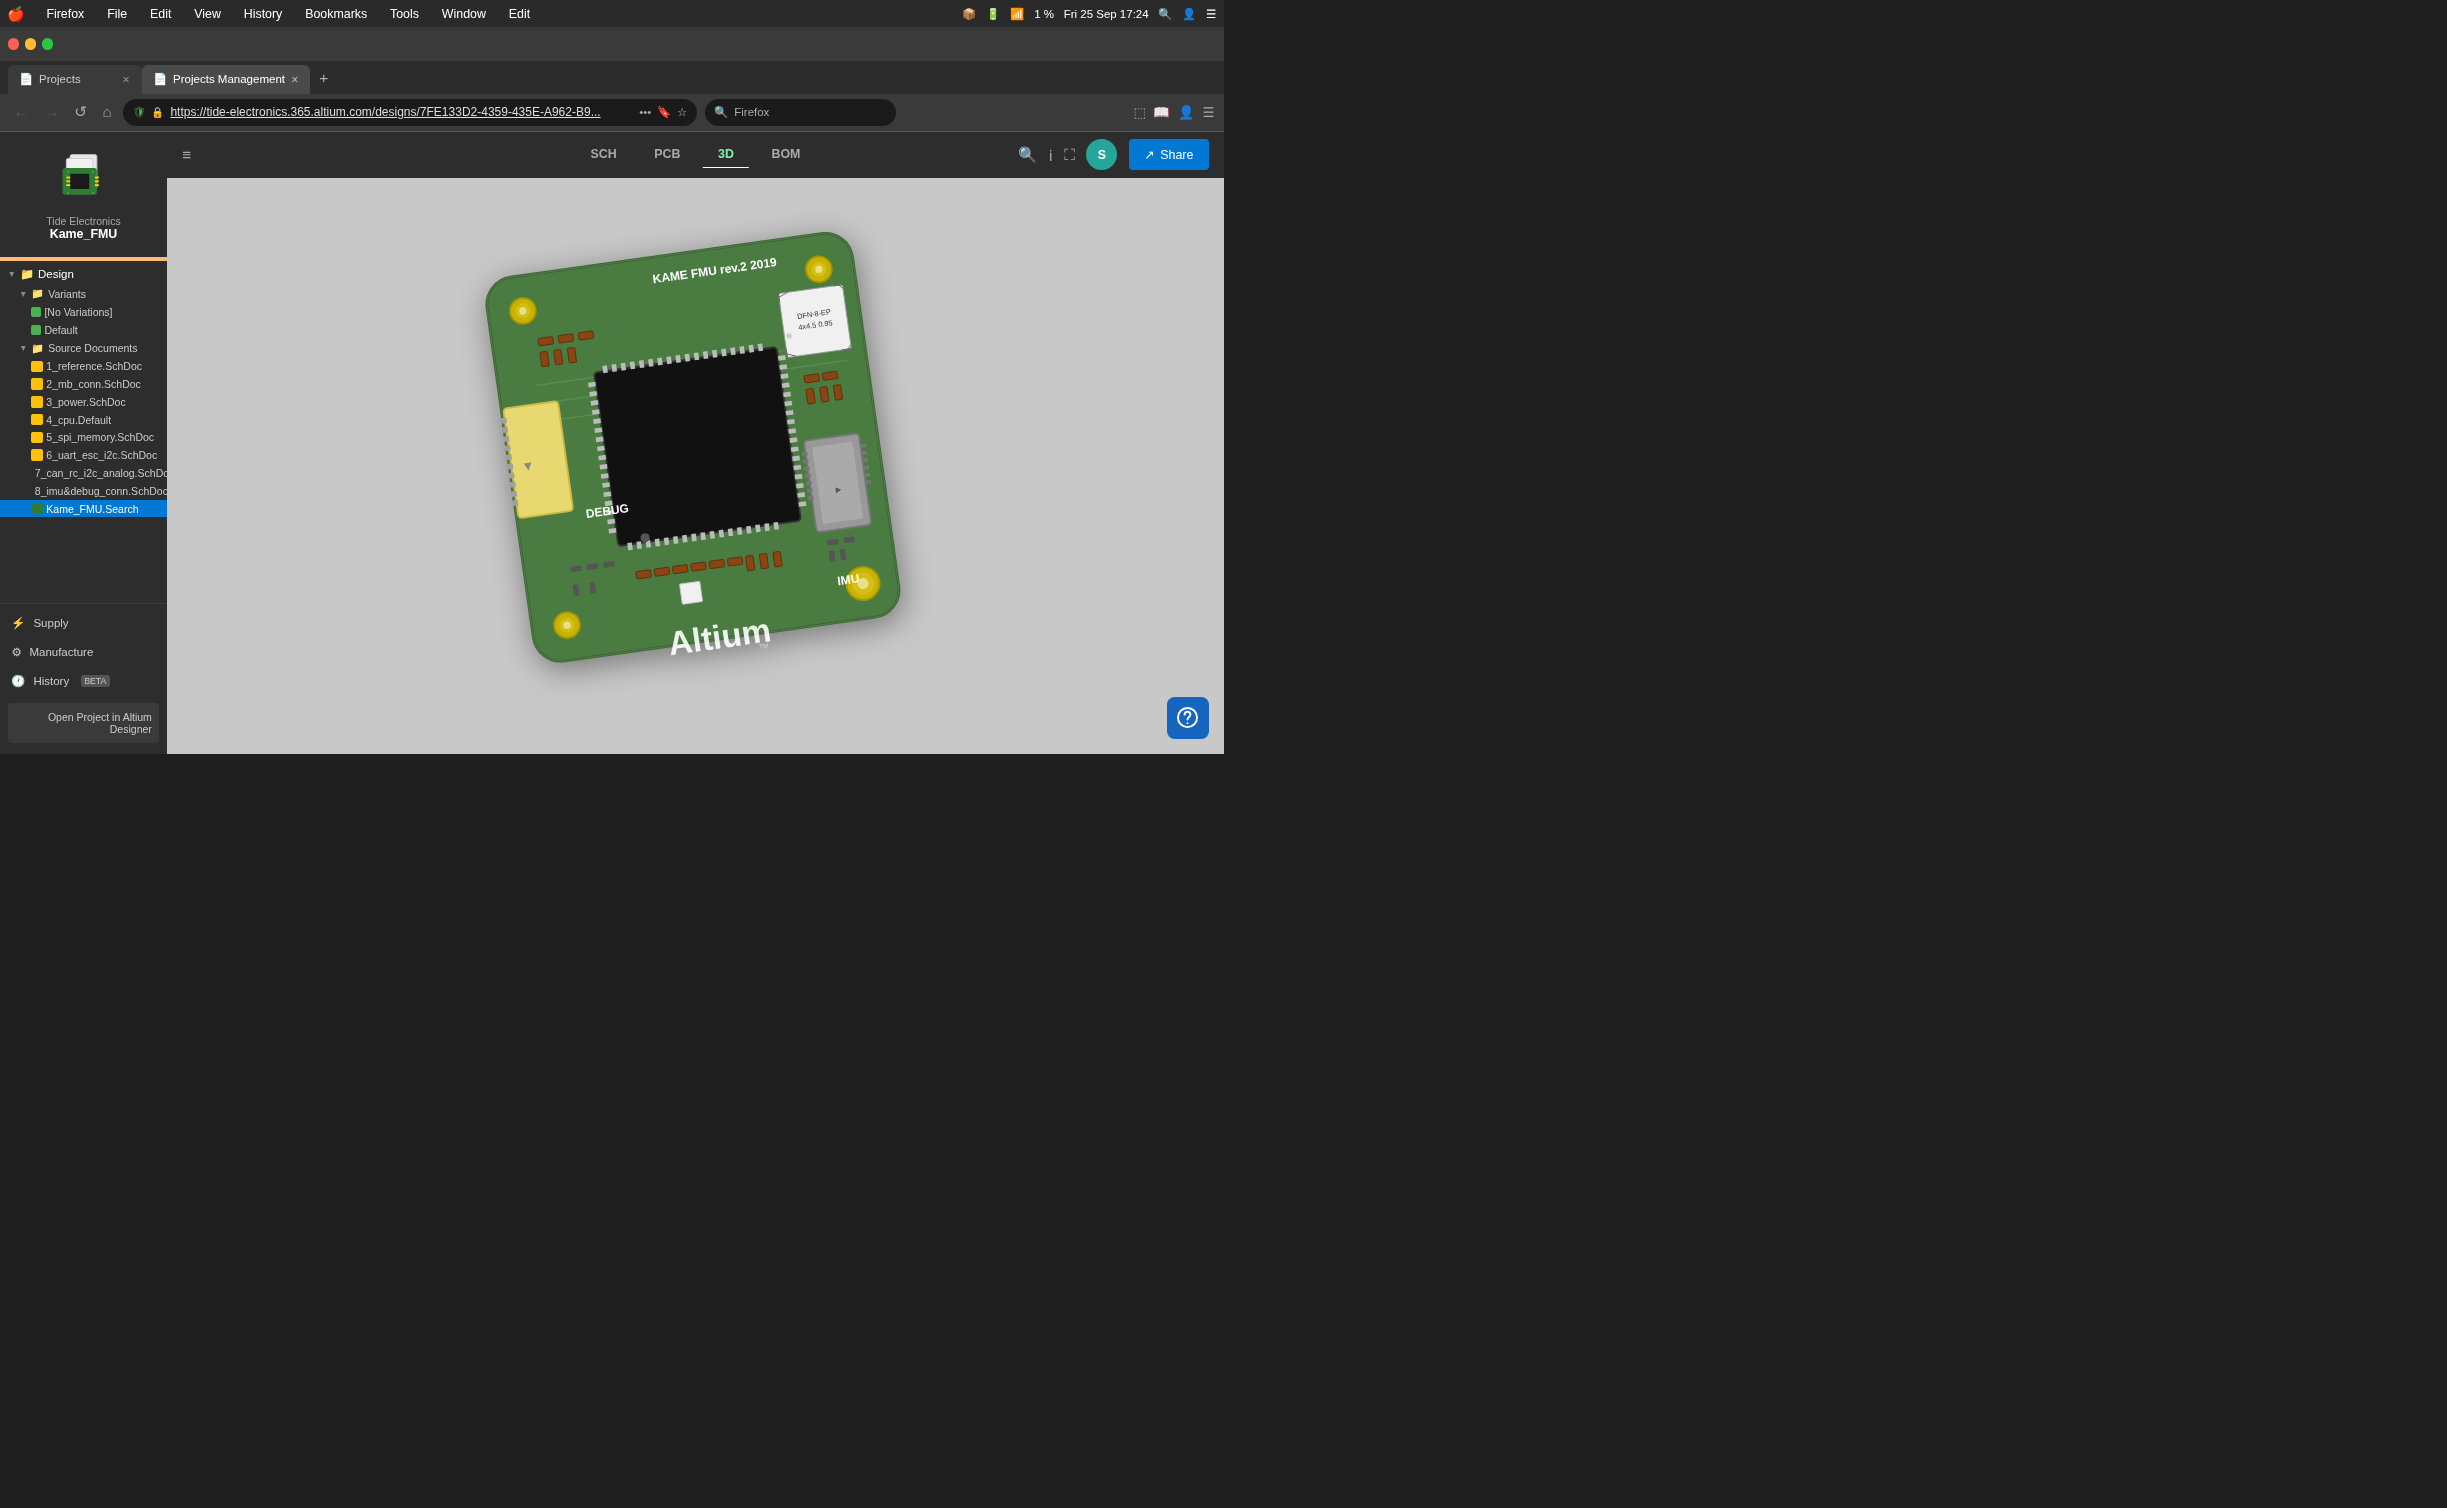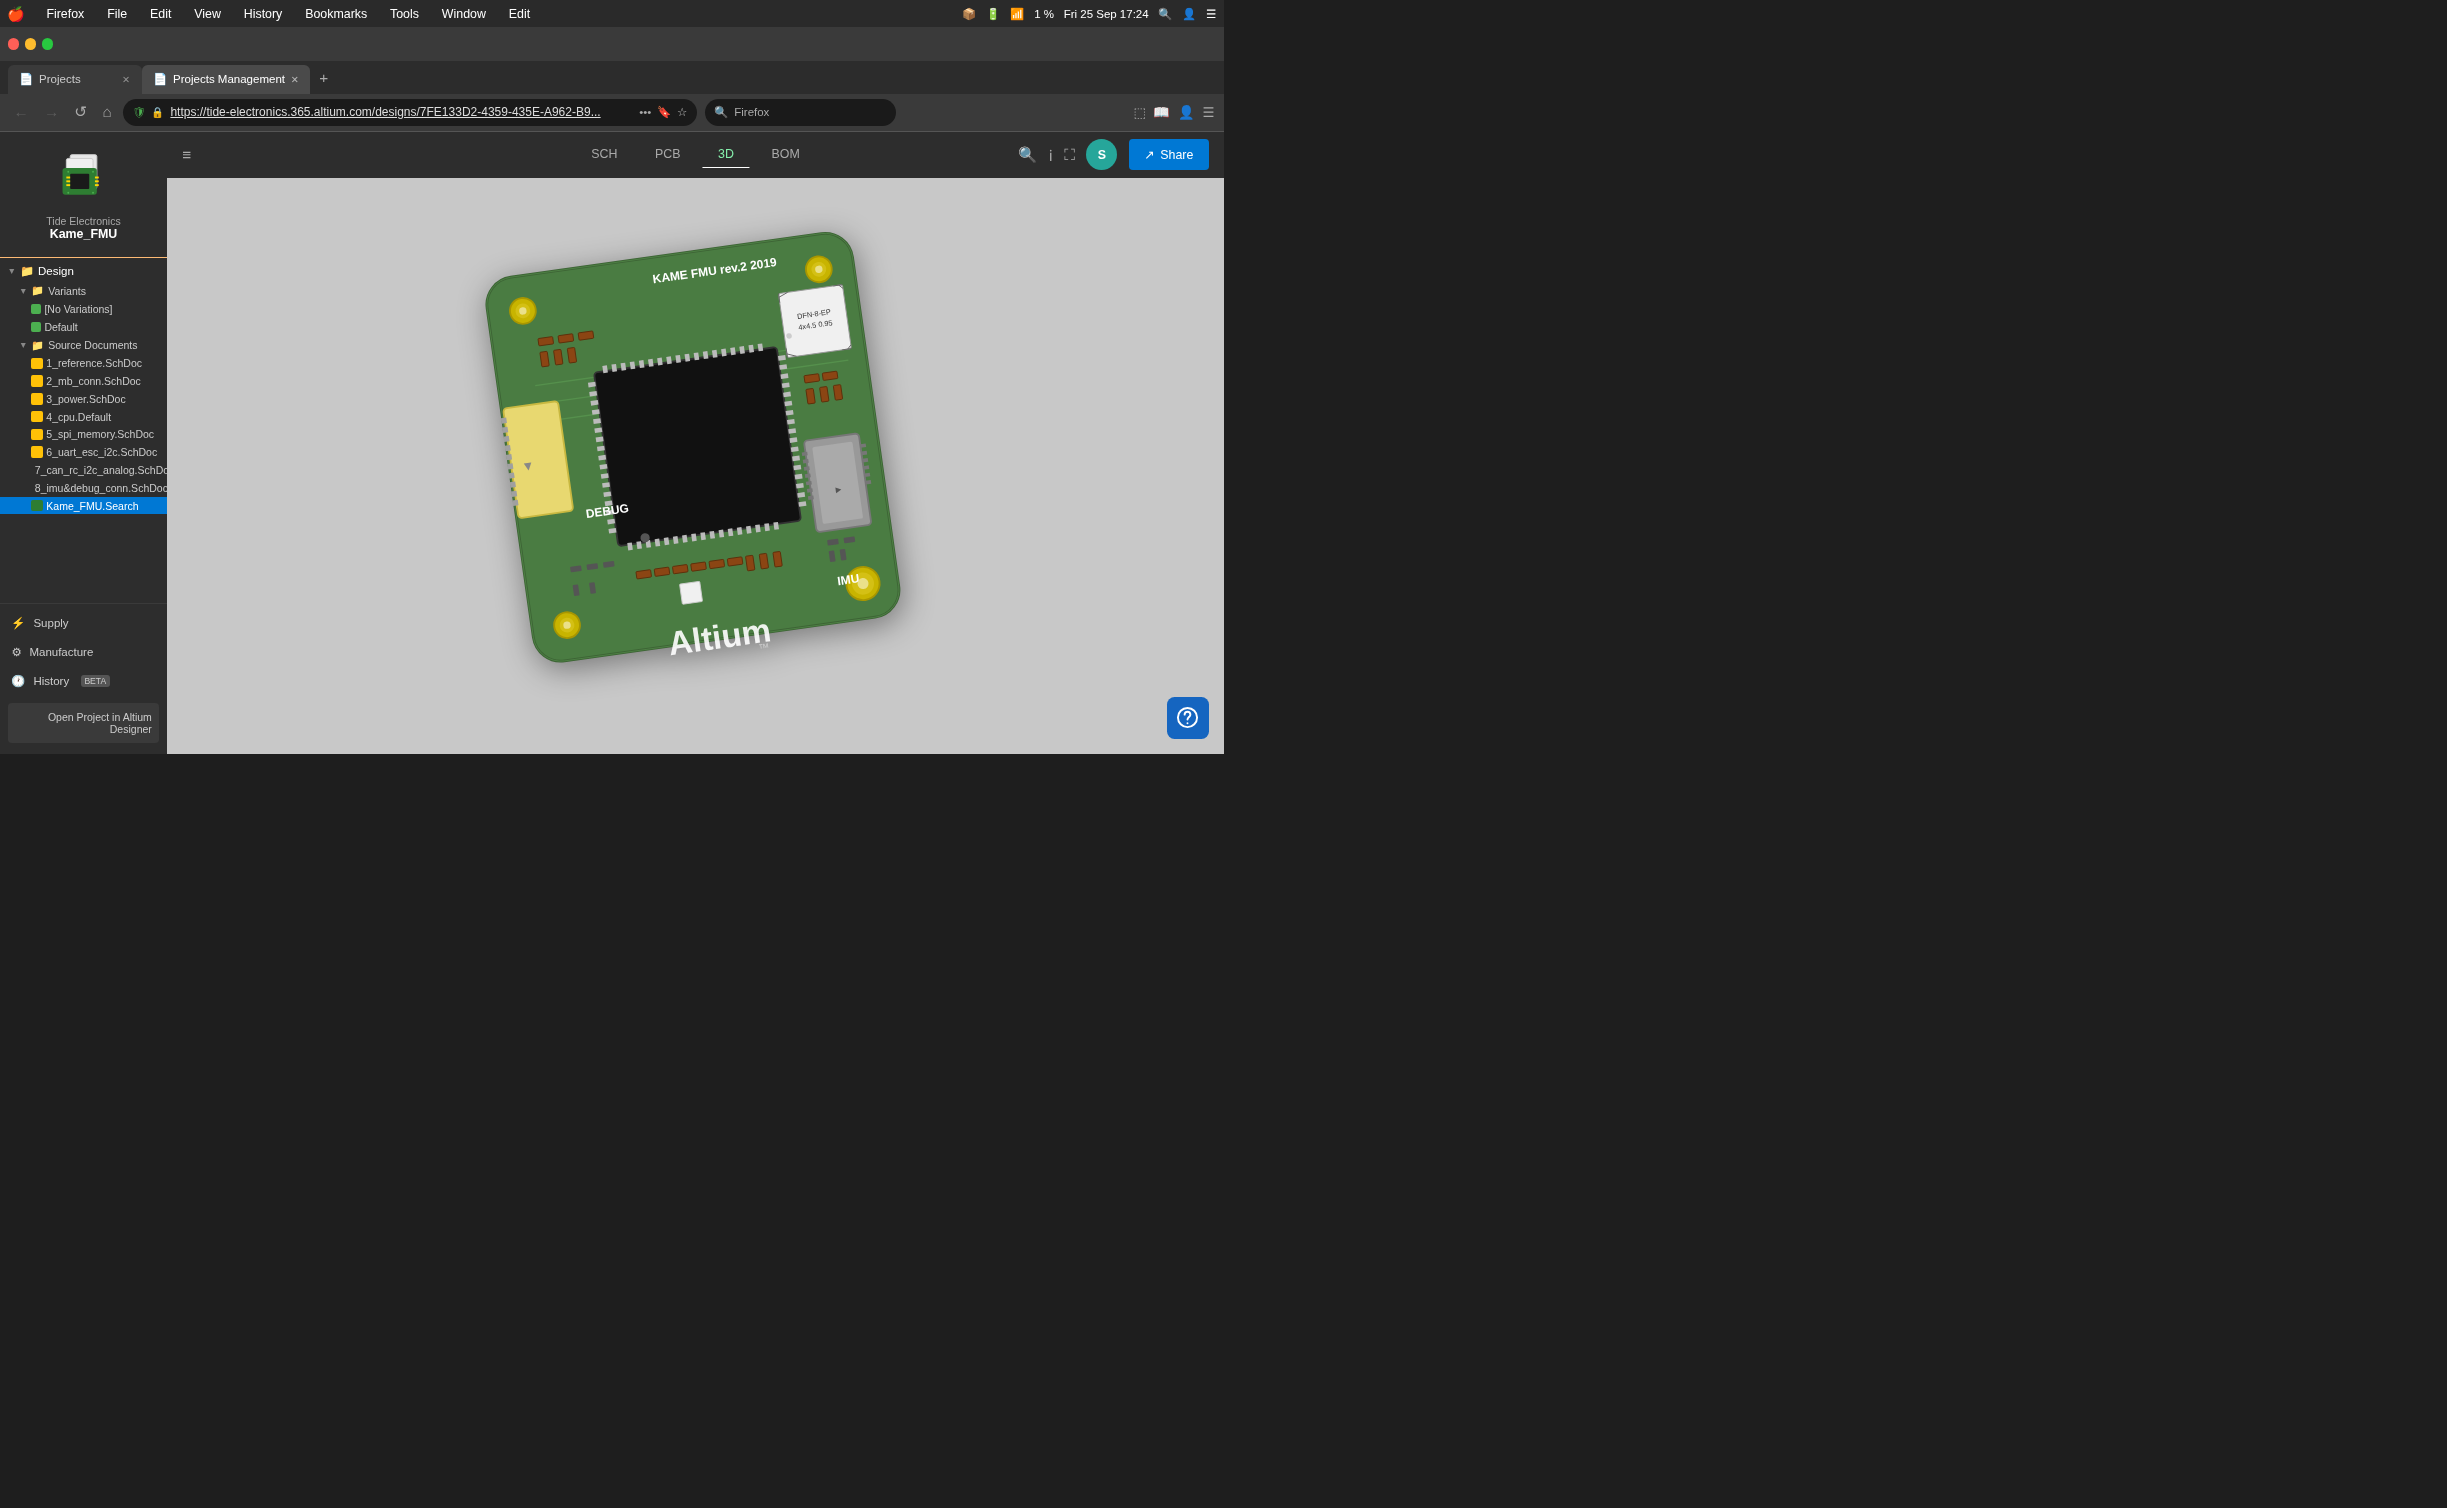--- a/index.html
+++ b/index.html
@@ -116,21 +116,21 @@
       background: #2d2d2d;
       display: flex;
       flex-direction: column;
       overflow: hidden;
     }
     .project-header {
       padding: 15.3px;
       display: flex;
       flex-direction: column;
       align-items: center;
-      border-bottom: 1px solid #fdba74;
+      border-bottom: 4px solid #fdba74;
     }
     .project-icon {
       width: 61px;
       height: 61px;
       margin-bottom: 7.6px;
       position: relative;
     }
     .project-company {
       font-size: 10.5px;
       color: #aaa;
@@ -483,21 +483,21 @@
       <button class="open-project-btn">Open Project in Altium Designer</button>
     </div>
   </div>
 
   <div class="content-area">
 
     <div class="content-toolbar" style="position:relative;">
       <span class="hamburger">≡</span>
       <div class="spacer"></div>
 
-      <div style="position:absolute;left:50%;transform:translateX(-50%);display:flex;gap:7px;">
+      <div style="position:absolute;left:50%;transform:translateX(-50%);display:flex;gap:7px;font-weight:bold;">
         <div class="view-tab">SCH</div>
         <div class="view-tab">PCB</div>
         <div class="view-tab active">3D</div>
         <div class="view-tab">BOM</div>
       </div>
 
       <div style="margin-left:auto;display:flex;align-items:center;gap:11.5px;">
         <span style="color:#aaa;font-size:15.3px;">🔍</span>
         <span style="color:#aaa;font-size:15.3px;">ℹ</span>
         <span style="color:#aaa;font-size:15.3px;">⛶</span>

